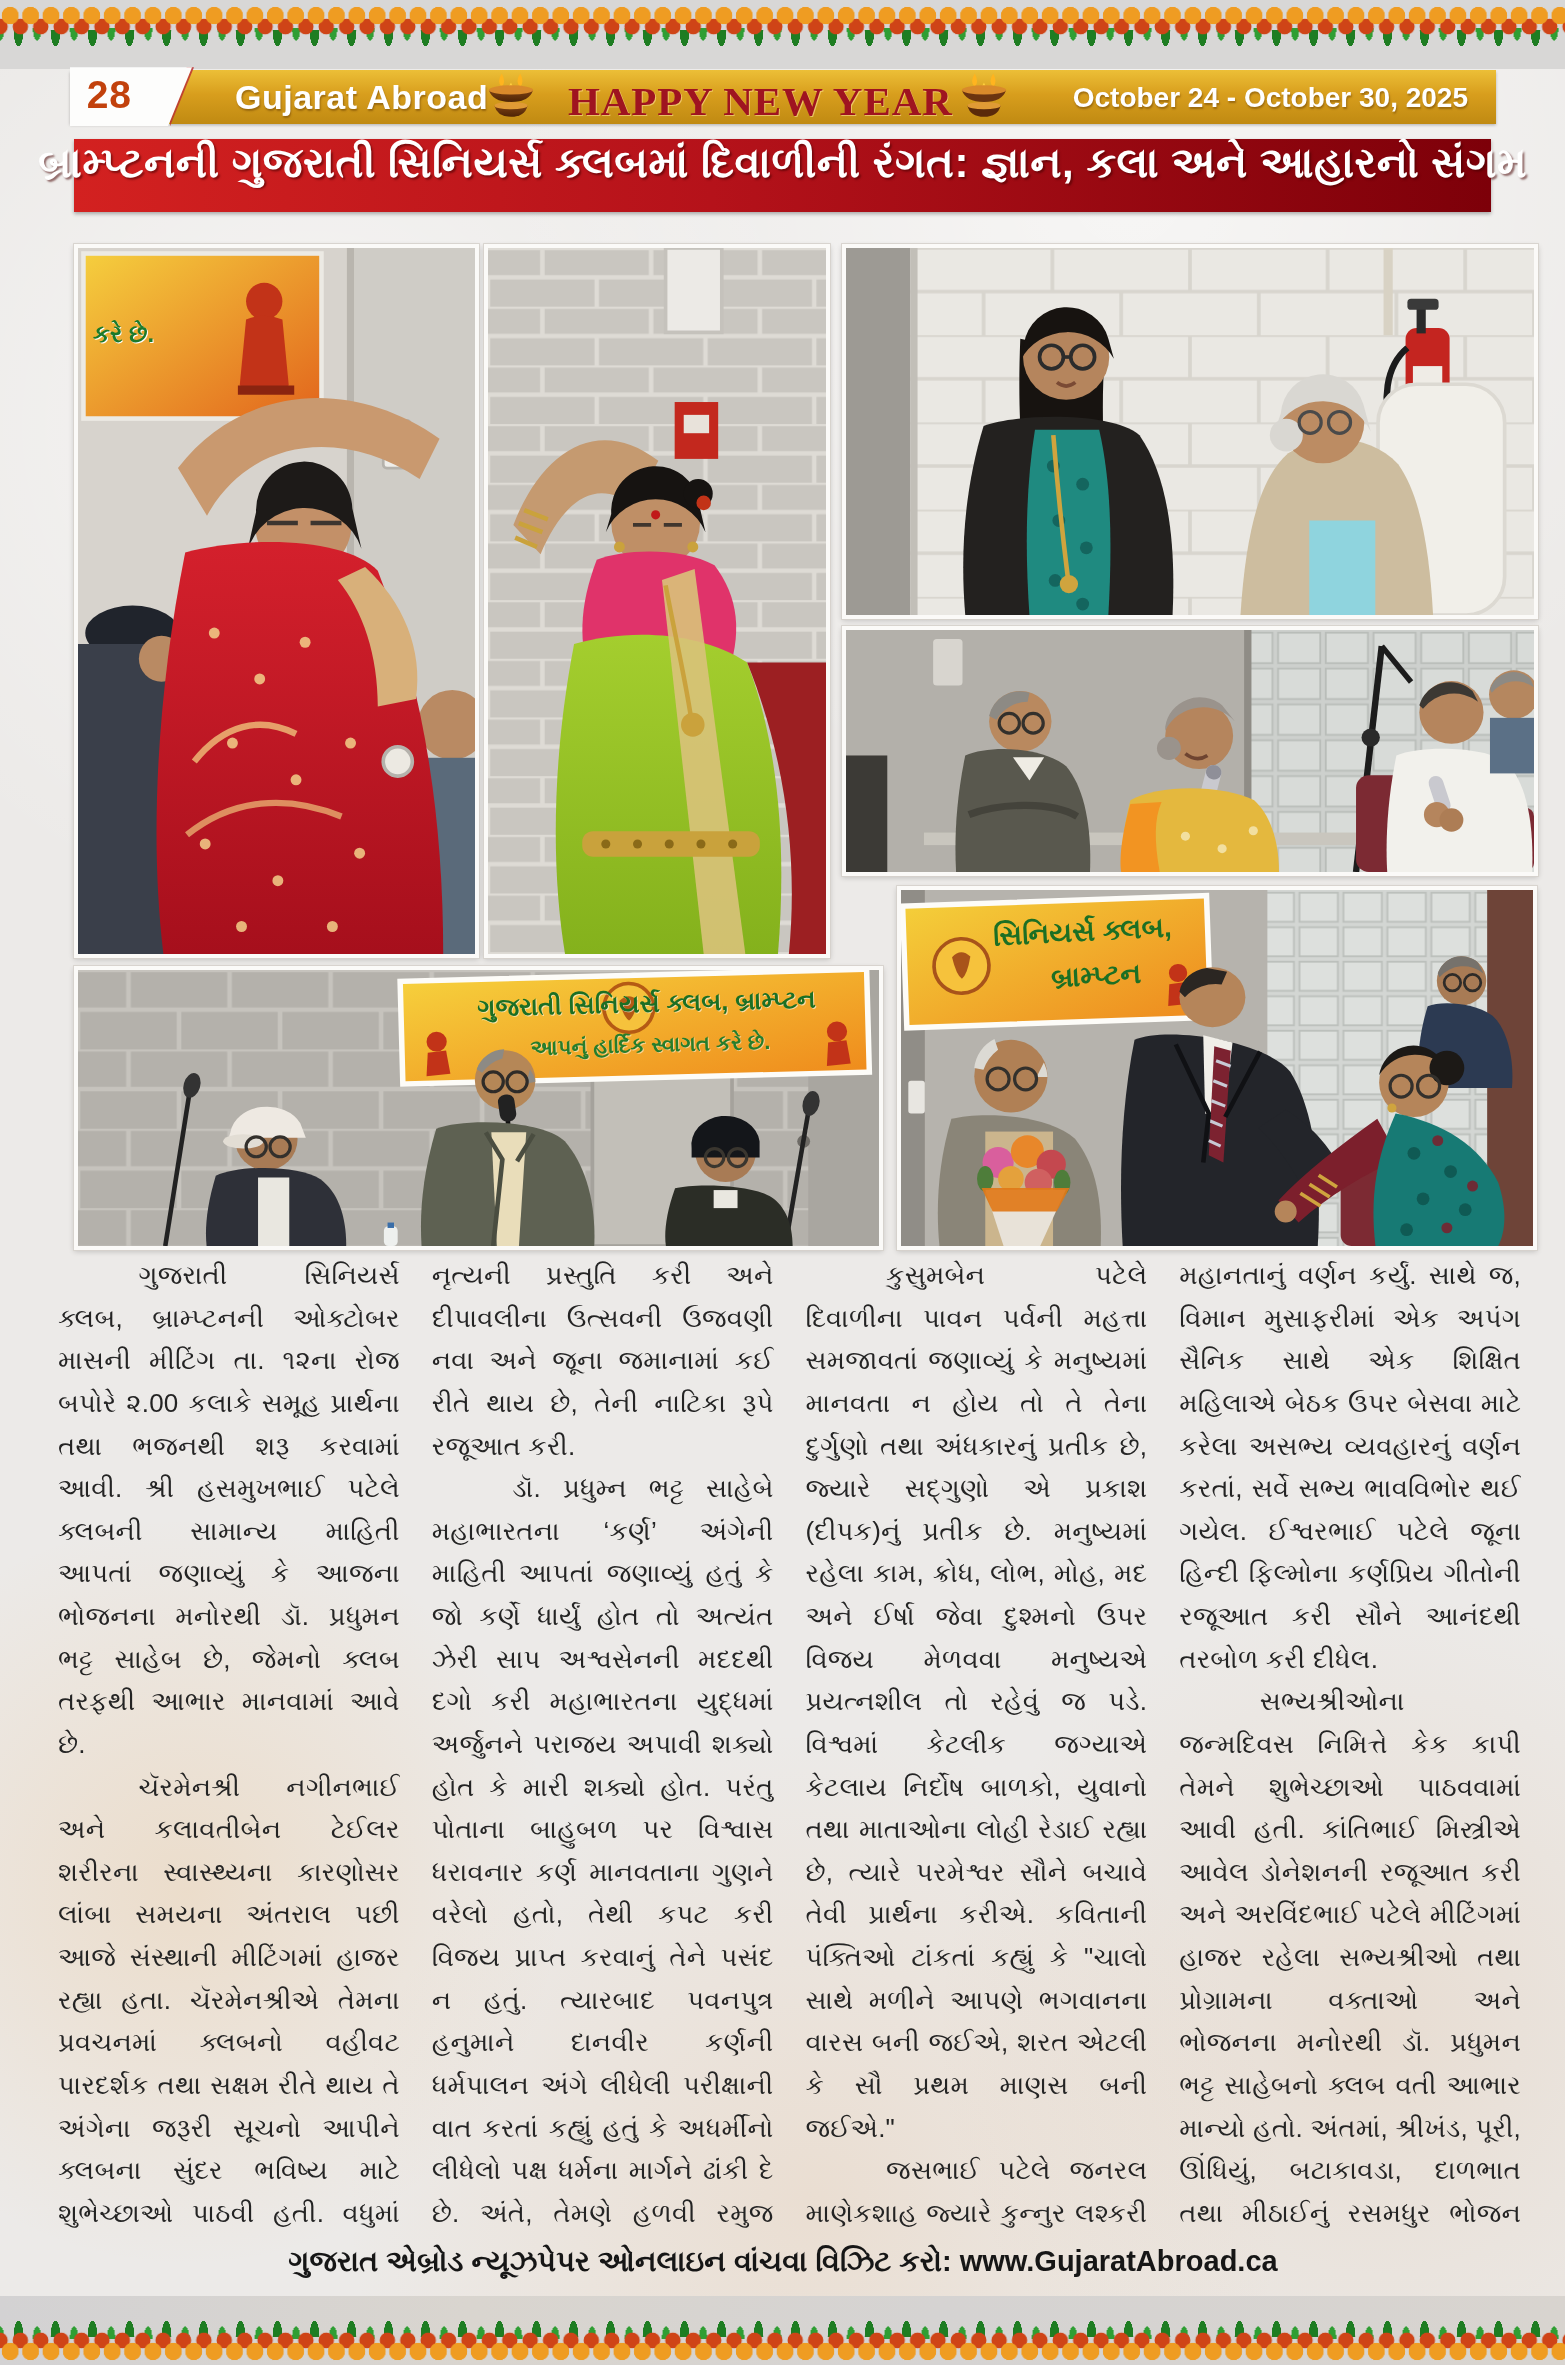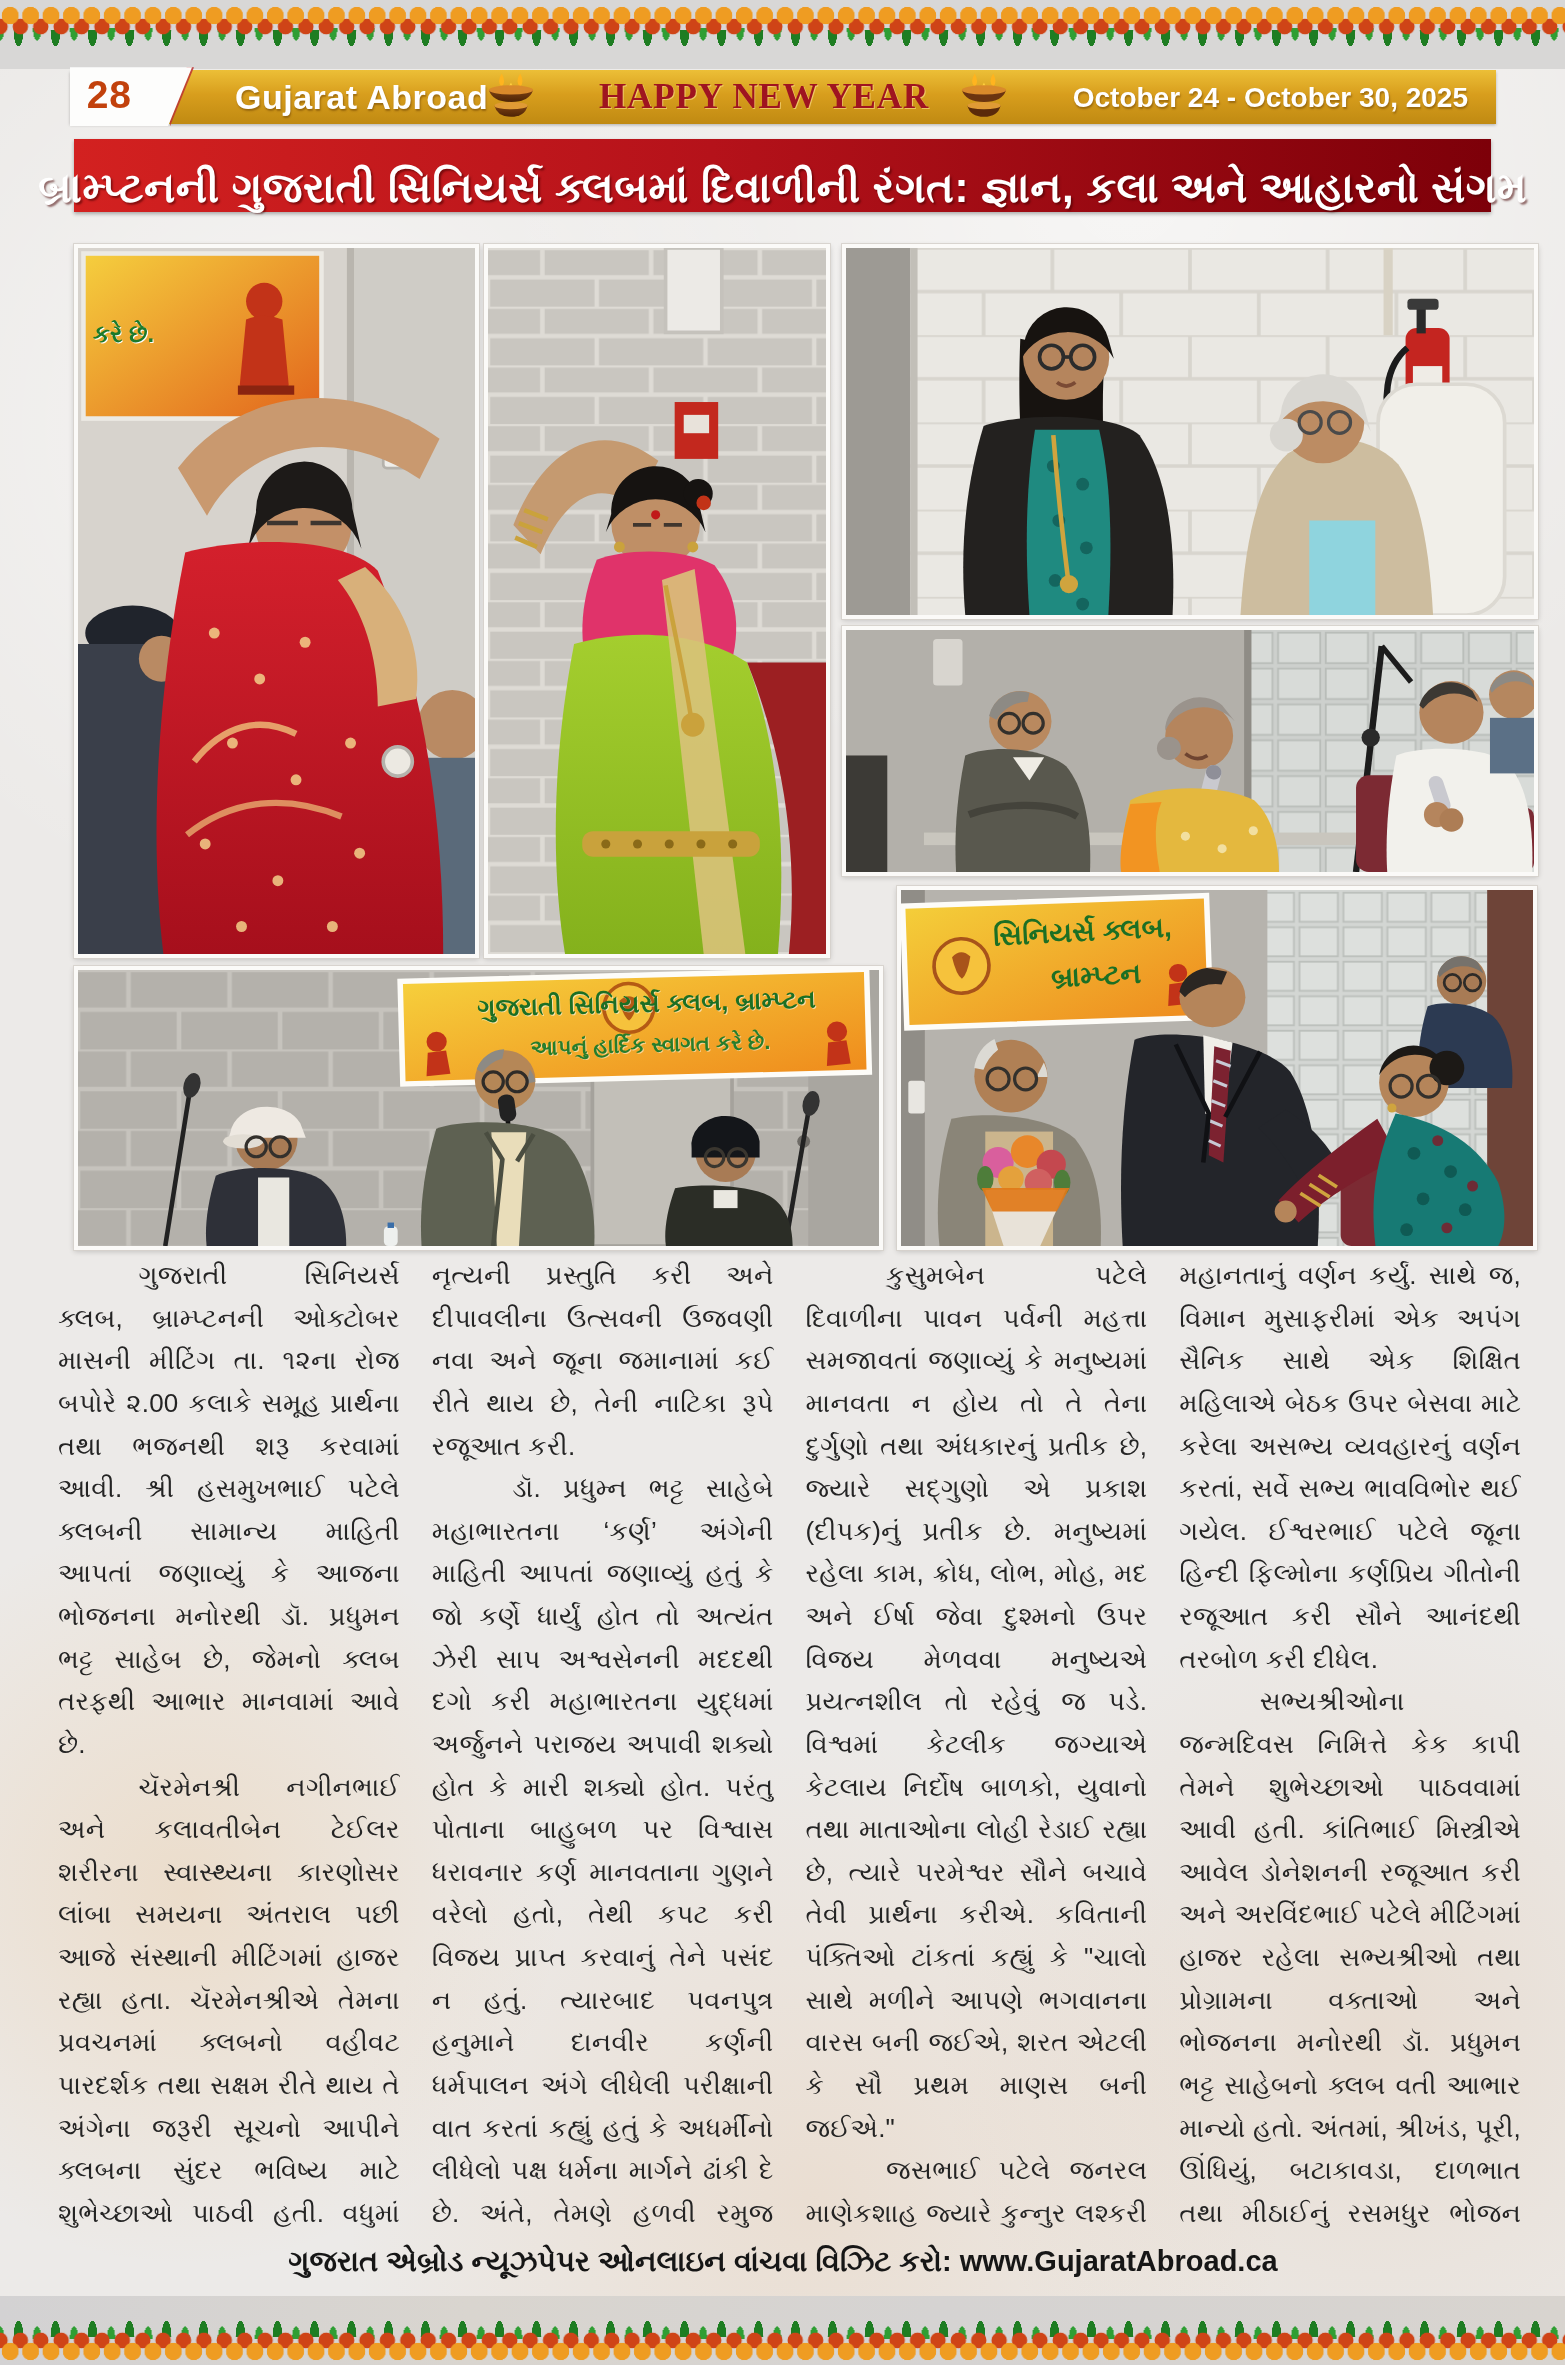--- a/index.html
+++ b/index.html
@@ -49,39 +49,39 @@
   }
   .pagenum{
     position:absolute;left:16.7px;top:5.6px;font-size:39px;font-weight:bold;color:#c2410c;
     letter-spacing:0.9px;
   }
   .brand{
     position:absolute;left:165px;top:8.3px;font-size:34px;font-weight:bold;color:#ffffff;
     text-shadow:0.9px 1.9px 1.9px rgba(90,50,0,.45);letter-spacing:0.5px;
   }
   .greeting{
-    position:absolute;left:529px;top:6.5px;
+    position:absolute;left:498px;top:6.5px;
     font-family:"Liberation Serif","DejaVu Serif",serif;
-    font-size:35px;font-weight:bold;color:#9f1420;letter-spacing:0.9px;
+    font-size:41px;font-weight:bold;color:#9f1420;letter-spacing:0.9px;
     text-shadow:0.9px 0.9px 0 rgba(255,230,150,.6);
   }
   .daterange{
     position:absolute;right:28px;top:12px;font-size:28px;font-weight:bold;color:#ffffff;
     text-shadow:0.9px 1.9px 1.9px rgba(90,50,0,.45);
     margin-left:40px;
   }
   .diya{position:absolute;top:-8.3px;}
   .diya.d1{left:406px;}
   .diya.d2{left:879px;}
   
   .headline-banner{
     position:absolute;left:74px;top:139px;width:1417px;height:73px;
     background:linear-gradient(90deg,#d32120 0%,#b5121a 45%,#7d0009 100%);
     box-shadow:0 1.9px 3.7px rgba(0,0,0,.3);
-    display:flex;align-items:flex-end;justify-content:center;
+    display:flex;align-items:flex-start;justify-content:center;
   }
   .headline-banner span{
     color:#ffffff;font-size:42px;font-weight:bold;letter-spacing:0.5px;
     text-shadow:1.9px 1.9px 1.9px rgba(70,0,0,.55);white-space:nowrap;
   }
   
   .photo{
     position:absolute;margin:16px;background:#cfccc6;
     border:4.6px solid #fbfaf8;box-sizing:border-box;
     box-shadow:0 0 0 0.9px #d6d2cc,0 1.9px 5.6px rgba(0,0,0,.20);

